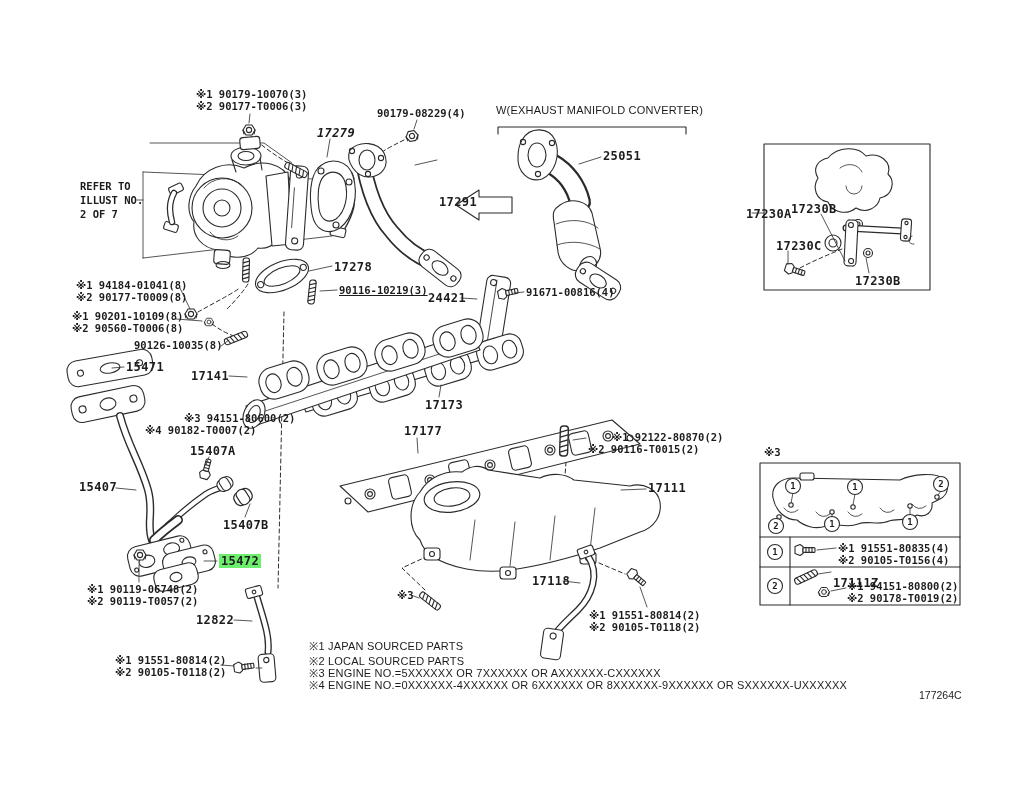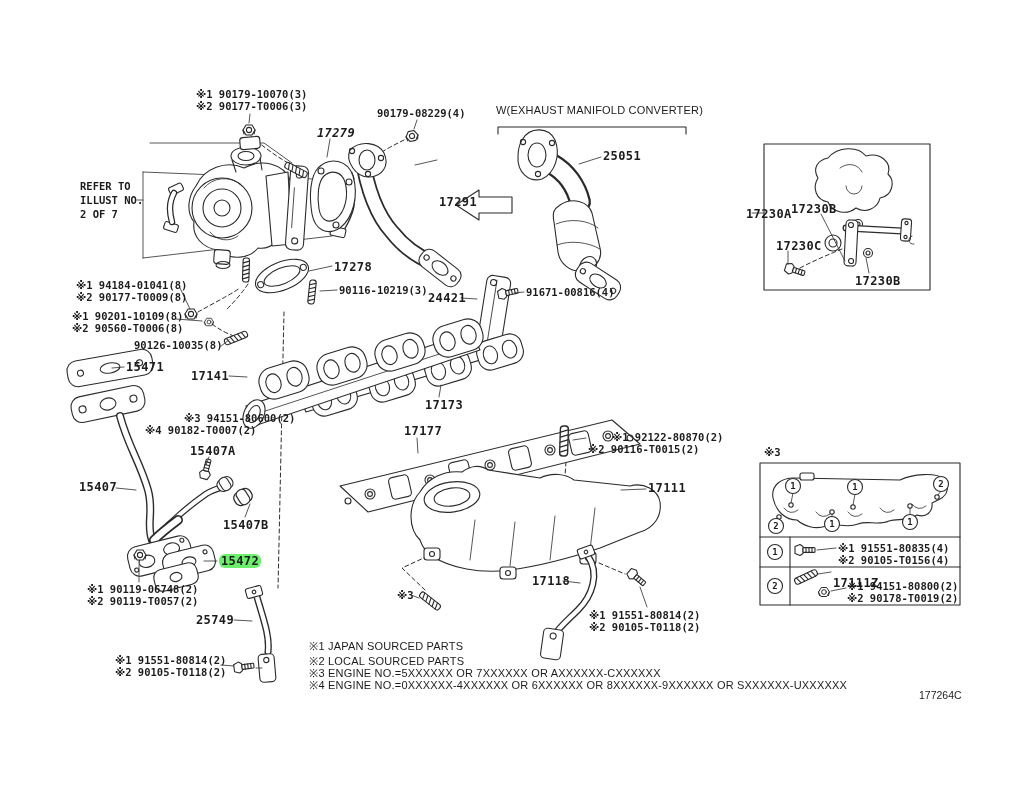--- a/index.html
+++ b/index.html
@@ -20,21 +20,21 @@
   .tubeo10{stroke-width:10;}.tubei10{stroke:#fff;stroke-width:6.5;}
   .mk{fill:#fff;stroke:#2b2b2b;stroke-width:1.1;}
   .mktext{fill:#1c1c1c;stroke:none;font:bold 9px "DejaVu Sans Mono",monospace;text-anchor:middle;}
   
   .lbl{position:absolute;white-space:pre;color:#1c1c1c;line-height:1.05;}
   .part{font:bold 12px "DejaVu Sans Mono","DejaVu Sans",monospace;letter-spacing:0.4px;}
   .ref{font:bold 10.5px "DejaVu Sans Mono","DejaVu Sans",monospace;letter-spacing:0px;}
   .note{font:11px "Liberation Sans",sans-serif;letter-spacing:0.2px;}
   .plain{font:11px "Liberation Sans",sans-serif;letter-spacing:0.2px;}
   .code{font:10.5px "Liberation Sans",sans-serif;}
-  .hl{background:#6dee6d;padding:0 2px;border-radius:6px;}
+  .hl{background:#6dee6d;padding:0 2px;}
 </style>
 </head>
 <body>
 
 <div id="canvas">
 <svg id="art" width="1024" height="790" viewBox="0 0 1024 790">
   <defs>
     <g id="stud24" class="ln">
       <rect x="-3.2" y="-12" width="6.4" height="24" rx="2.5" class="w"></rect>
       <line x1="-3" y1="-7" x2="3" y2="-9"></line>
@@ -496,39 +496,39 @@
       <div class="lbl part" style="left: 711px; top: 207px; margin-left: 35px;">17230A</div>
       <div class="lbl part" style="left: 791px; top: 202px;">17230B</div>
       <div class="lbl part" style="left: 776px; top: 239px;">17230C</div>
       <div class="lbl part" style="left: 855px; top: 274px;">17230B</div>
       <div class="lbl ref" style="left: 80px; top: 180px;">REFER TO</div>
       <div class="lbl ref" style="left: 80px; top: 194px;">ILLUST NO.</div>
       <div class="lbl ref" style="left: 80px; top: 208px;">2 OF 7</div>
       <div class="lbl part" style="left: 334px; top: 260px;">17278</div>
       <div class="lbl ref" style="left: 76px; top: 279px;">※1 94184-01041(8)</div>
       <div class="lbl ref" style="left: 76px; top: 291px;">※2 90177-T0009(8)</div>
-      <div class="lbl ref" style="left: 339px; top: 284px;">90116-10219(3)</div>
+      <div class="lbl ref" style="left: 339px; top: 284px; text-decoration: underline;">90116-10219(3)</div>
       <div class="lbl part" style="left: 428px; top: 291px;">24421</div>
       <div class="lbl ref" style="left: 526px; top: 286px;">91671-00816(4)</div>
       <div class="lbl ref" style="left: 72px; top: 310px;">※1 90201-10109(8)</div>
       <div class="lbl ref" style="left: 72px; top: 322px;">※2 90560-T0006(8)</div>
       <div class="lbl ref" style="left: 134px; top: 339px;">90126-10035(8)</div>
       <div class="lbl part" style="left: 126px; top: 360px;">15471</div>
       <div class="lbl part" style="left: 191px; top: 369px;">17141</div>
       <div class="lbl part" style="left: 425px; top: 398px;">17173</div>
       <div class="lbl part" style="left: 404px; top: 424px;">17177</div>
       <div class="lbl ref" style="left: 145px; top: 412px; margin-left: 39px;">※3 94151-80600(2)</div>
       <div class="lbl ref" style="left: 145px; top: 424px;">※4 90182-T0007(2)</div>
       <div class="lbl part" style="left: 190px; top: 444px;">15407A</div>
       <div class="lbl part" style="left: 79px; top: 480px;">15407</div>
       <div class="lbl part" style="left: 223px; top: 518px;">15407B</div>
       <div class="lbl part hl" style="left: 219px; top: 554px;">15472</div>
       <div class="lbl ref" style="left: 87px; top: 583px;">※1 90119-06748(2)</div>
       <div class="lbl ref" style="left: 87px; top: 595px;">※2 90119-T0057(2)</div>
-      <div class="lbl part" style="left: 196px; top: 613px;">25749</div>
+      <div class="lbl part" style="left: 196px; top: 613px;">12822</div>
       <div class="lbl ref" style="left: 115px; top: 654px;">※1 91551-80814(2)</div>
       <div class="lbl ref" style="left: 115px; top: 666px;">※2 90105-T0118(2)</div>
       <div class="lbl ref" style="left: 612px; top: 431px;">※1 92122-80870(2)</div>
       <div class="lbl ref" style="left: 588px; top: 443px;">※2 90116-T0015(2)</div>
       <div class="lbl part" style="left: 648px; top: 481px;">17111</div>
       <div class="lbl part" style="left: 532px; top: 574px;">17118</div>
       <div class="lbl ref" style="left: 397px; top: 589px;">※3</div>
       <div class="lbl ref" style="left: 589px; top: 609px;">※1 91551-80814(2)</div>
       <div class="lbl ref" style="left: 589px; top: 621px;">※2 90105-T0118(2)</div>
       <div class="lbl ref" style="left: 764px; top: 446px;">※3</div>

